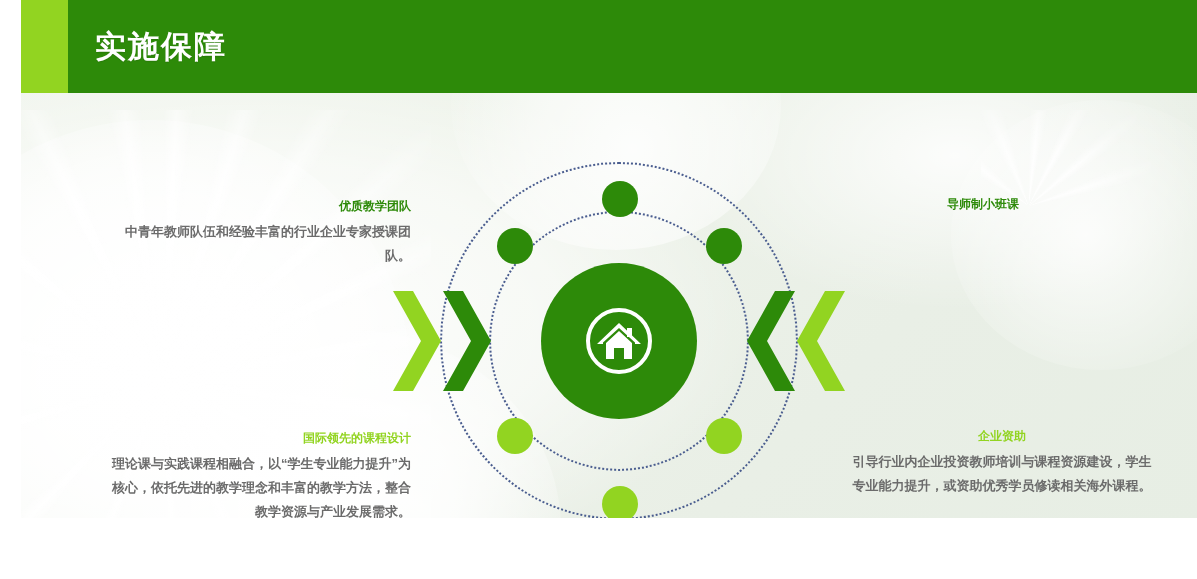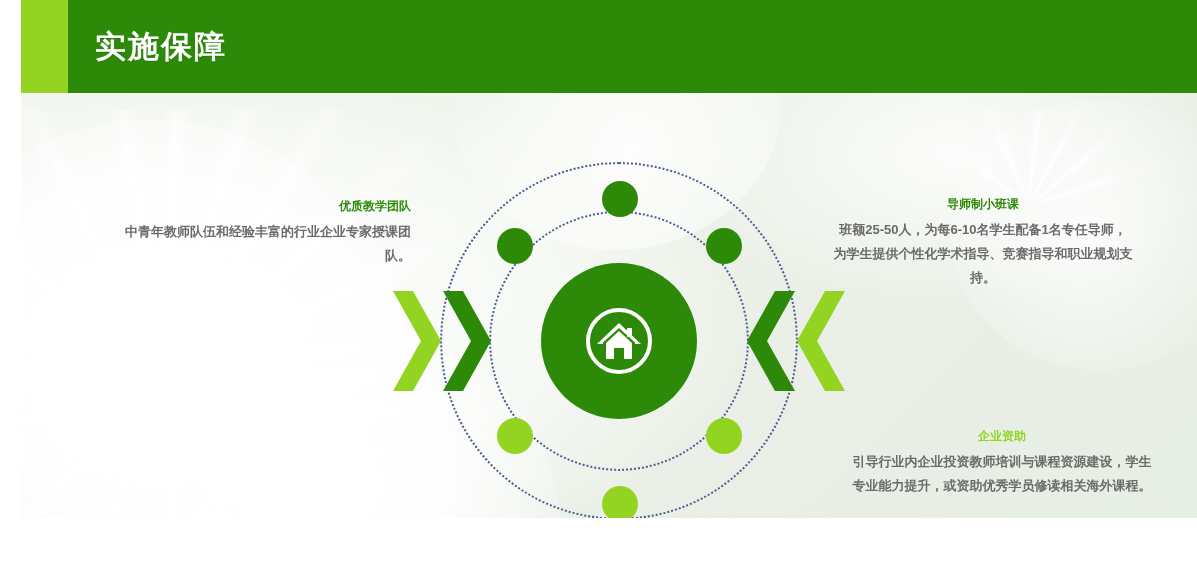--- a/index.html
+++ b/index.html
@@ -199,24 +199,27 @@
         <rect x="33" y="11" width="5" height="9" fill="#ffffff"></rect>
       </svg>
     </div>
   </div>
 
   <div class="block align-right" id="block-team">
     <div class="block-title t-dark">优质教学团队</div>
     <div class="block-body">中青年教师队伍和经验丰富的行业企业专家授课团队。</div>
   </div>
 
+  <div class="block align-right" id="block-curriculum">
+    <div class="block-title t-light">国际领先的课程设计</div>
+    <div class="block-body">理论课与实践课程相融合，以“学生专业能力提升”为核心，依托先进的教学理念和丰富的教学方法，整合教学资源与产业发展需求。</div>
+  </div>
 
   <div class="block align-left" id="block-mentor">
     <div class="block-title t-dark">导师制小班课</div>
-    <div class="block-body">班额25-50人，为每6-10名学生配备1名专任导师，为学生提供个性化学术指导、竞赛指导和职业规划支持。</div>
   </div>
 
   <div class="block align-left" id="block-sponsor">
     <div class="block-title t-light">企业资助</div>
     <div class="block-body">引导行业内企业投资教师培训与课程资源建设，学生专业能力提升，或资助优秀学员修读相关海外课程。</div>
   </div>
 
 </div>
 
 </body></html>

